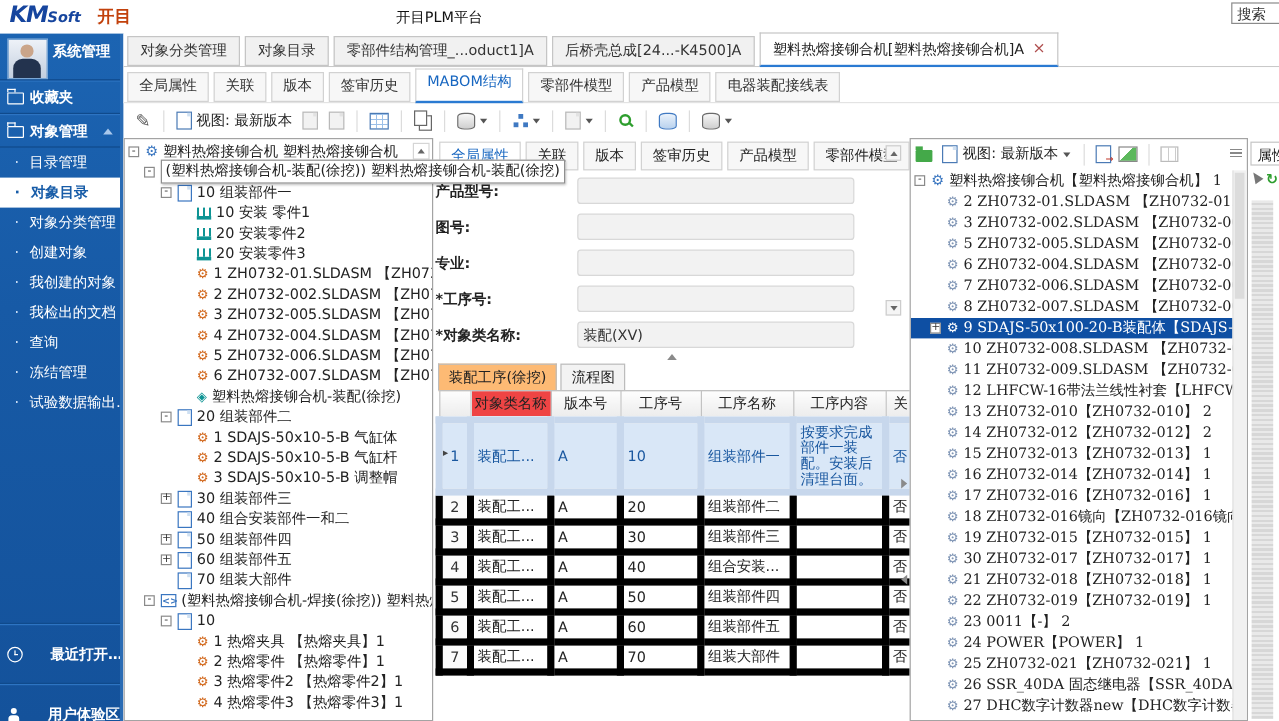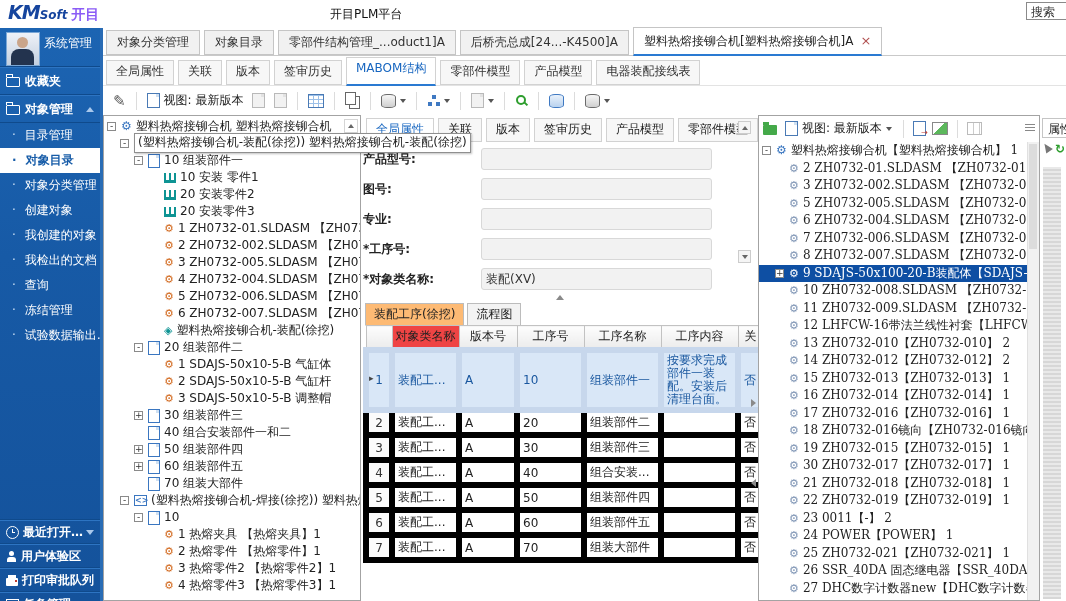--- a/index.html
+++ b/index.html
@@ -3,43 +3,43 @@
 <meta charset="utf-8">
 <style>
   html,body{margin:0;padding:0}
   body{width:1066px;height:601px;position:relative;overflow:hidden;background:#fff;
        font-family:"DejaVu Sans",sans-serif;font-size:12px;color:#222}
   
   .titlebar{position:absolute;left:0;top:0;width:1066px;height:28px;background:#fff}
   .logo{position:absolute;left:8px;top:1px;white-space:nowrap}
   .logo .km{font-style:italic;font-weight:bold;font-size:19px;color:#16459e;letter-spacing:-1px}
   .logo .soft{font-style:italic;font-weight:bold;font-size:12px;color:#16459e}
-  .logo .cn{font-weight:bold;font-size:14px;color:#8b5cf6;margin-left:0}
+  .logo .cn{font-weight:bold;font-size:14px;color:#c2410c;margin-left:10px}
   .app-title{position:absolute;left:330px;top:6px;color:#111}
   .search-box{position:absolute;left:1026px;top:2px;width:56px;height:18px;line-height:18px;
       border:1px solid #8a8a8a;background:#fff;color:#333;padding-left:4px;box-sizing:border-box}
   
   .sidebar{position:absolute;left:0;top:28px;width:100px;height:573px;overflow:hidden;color:#fff;
       background:linear-gradient(180deg,#1c64b2 0%,#175aa6 40%,#14529b 100%)}
   .user-row{height:38px;position:relative;border-bottom:1px solid #0f4a8c}
   .avatar{position:absolute;left:6px;top:4px;width:32px;height:32px;border:1px solid #7aa7d6;
       background:linear-gradient(#eef2f8,#c3cfdf);overflow:hidden}
   .avatar::before{content:"";position:absolute;left:10px;top:4px;width:11px;height:11px;border-radius:50%;background:#caa58a}
   .avatar::after{content:"";position:absolute;left:4px;top:16px;width:23px;height:16px;border-radius:8px 8px 0 0;background:#23334e}
-  .user-label{position:absolute;left:44px;top:7px;font-weight:normal;white-space:nowrap}
+  .user-label{position:absolute;left:44px;top:7px;font-weight:bold;white-space:nowrap}
   .sb-section{height:26px;display:flex;align-items:center;gap:5px;padding:0 6px;font-weight:bold;
       border-top:1px solid #2d74c2;border-bottom:1px solid #0f4a8c;white-space:nowrap}
   .sb-caret-up{width:0;height:0;border-left:4px solid transparent;border-right:4px solid transparent;
       border-bottom:5px solid #a9c8ec;margin-left:auto}
   .sb-items .sb-item{height:25px;line-height:25px;padding-left:12px;white-space:nowrap;cursor:default}
   .sb-item::before{content:"·";margin-right:5px;color:#cfe2f6}
   .sb-item.selected{background:#fff;color:#175CA8;font-weight:bold}
   .sb-item.selected::before{color:#175CA8}
   .sb-bottom{position:absolute;left:0;top:492px;width:100%}
-  .sb-brow{height:23px;display:flex;align-items:center;gap:0;padding:0 6px;font-weight:bold;
+  .sb-brow{height:23px;display:flex;align-items:center;gap:19px;padding:13px 6px;font-weight:bold;
       border-top:1px solid #2d74c2;box-shadow:0 -1px 0 #0f4a8c;white-space:nowrap}
   .sb-caret-dn{width:0;height:0;border-left:4px solid transparent;border-right:4px solid transparent;
       border-top:5px solid #a9c8ec;margin-left:auto;display:none}
   .sb-brow.caret .sb-caret-dn{display:block}
   
   .ic-folder-w{width:12px;height:8px;border:1px solid #fff;border-radius:1px;position:relative;flex:none;margin-top:2px}
   .ic-folder-w::before{content:"";position:absolute;left:-1px;top:-4px;width:5px;height:2px;border:1px solid #fff;border-bottom:none}
   .ic-history{width:11px;height:11px;border:1px solid #fff;border-radius:50%;position:relative;flex:none}
   .ic-history::before{content:"";position:absolute;left:5px;top:2px;width:1px;height:4px;background:#fff}
   .ic-history::after{content:"";position:absolute;left:5px;top:5px;width:3px;height:1px;background:#fff}

